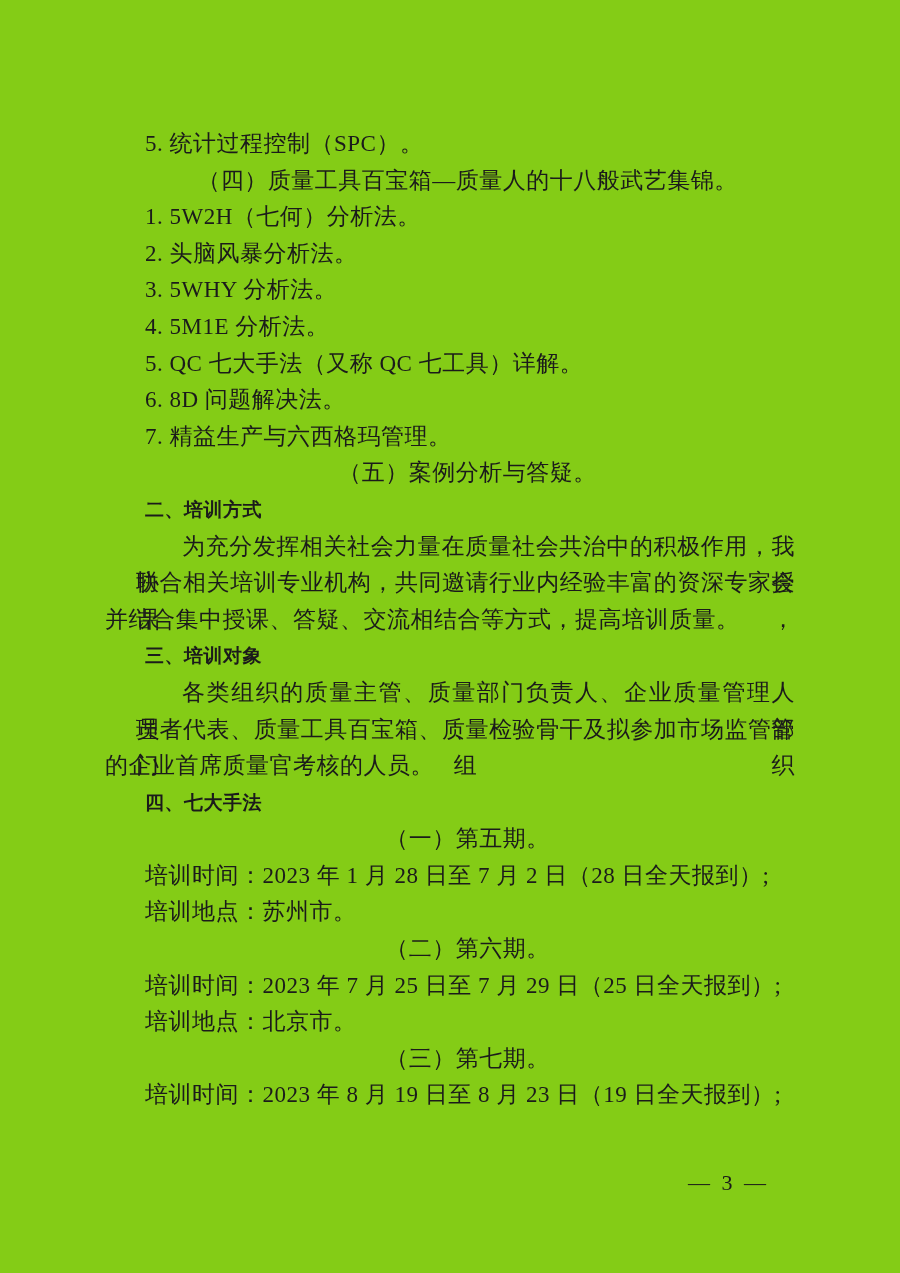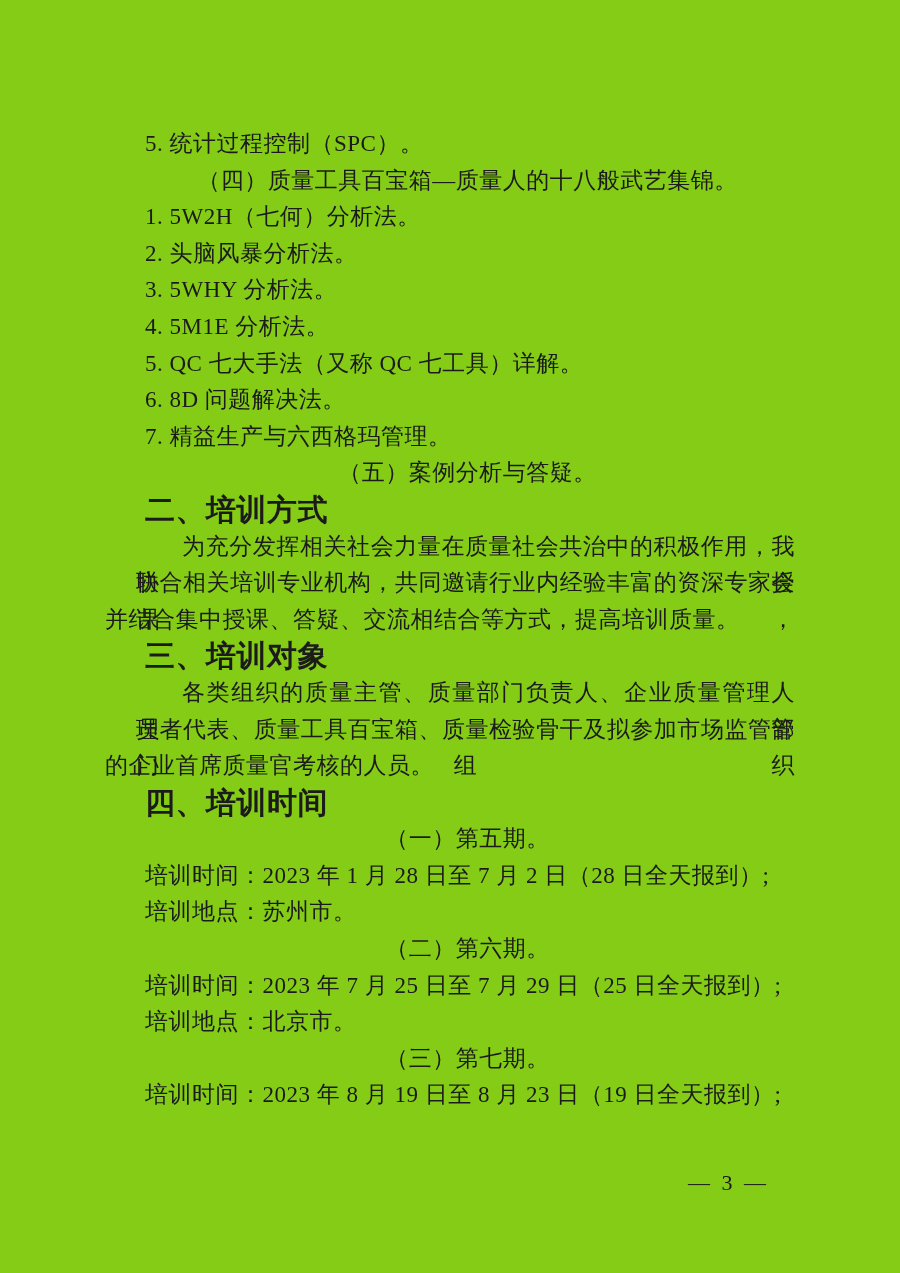--- a/index.html
+++ b/index.html
@@ -37,21 +37,21 @@
   .kai-bold {
     text-indent: 35px;
     font-weight: 400;
     text-align: center;
   }
   
   .hei-bold {
     text-indent: 40px;
     font-weight: 700;
     font-family: "Liberation Sans", sans-serif;
-    font-size: 30px;
+    font-size: 19px;
   }
   
   .body-first {
     text-indent: 46px;
   }
   .body-cont {
     text-indent: 0;
   }
   .justify {
     white-space: normal;
@@ -85,21 +85,21 @@
     <div class="line item">7. 精益生产与六西格玛管理。</div>
     <div class="line kai-bold">（五）案例分析与答疑。</div>
     <div class="line hei-bold">二、培训方式</div>
     <div class="line body-first justify">为充分发挥相关社会力量在质量社会共治中的积极作用，我协会</div>
     <div class="line body-cont justify">联合相关培训专业机构，共同邀请行业内经验丰富的资深专家授课，</div>
     <div class="line body-cont">并结合集中授课、答疑、交流相结合等方式，提高培训质量。</div>
     <div class="line hei-bold">三、培训对象</div>
     <div class="line body-first justify">各类组织的质量主管、质量部门负责人、企业质量管理人员、管</div>
     <div class="line body-cont justify">理者代表、质量工具百宝箱、质量检验骨干及拟参加市场监管部门组织</div>
     <div class="line body-cont">的企业首席质量官考核的人员。</div>
-    <div class="line hei-bold">四、培训时间</div>
+    <div class="line hei-bold">四、七大手法</div>
     <div class="line kai-bold">（一）第五期。</div>
     <div class="line item">培训时间：2023 年 1 月 28 日至 7 月 2 日（28 日全天报到）;</div>
     <div class="line item">培训地点：苏州市。</div>
     <div class="line kai-bold">（二）第六期。</div>
     <div class="line item">培训时间：2023 年 7 月 25 日至 7 月 29 日（25 日全天报到）;</div>
     <div class="line item">培训地点：北京市。</div>
     <div class="line kai-bold">（三）第七期。</div>
     <div class="line item">培训时间：2023 年 8 月 19 日至 8 月 23 日（19 日全天报到）;</div>
   </div>
 

